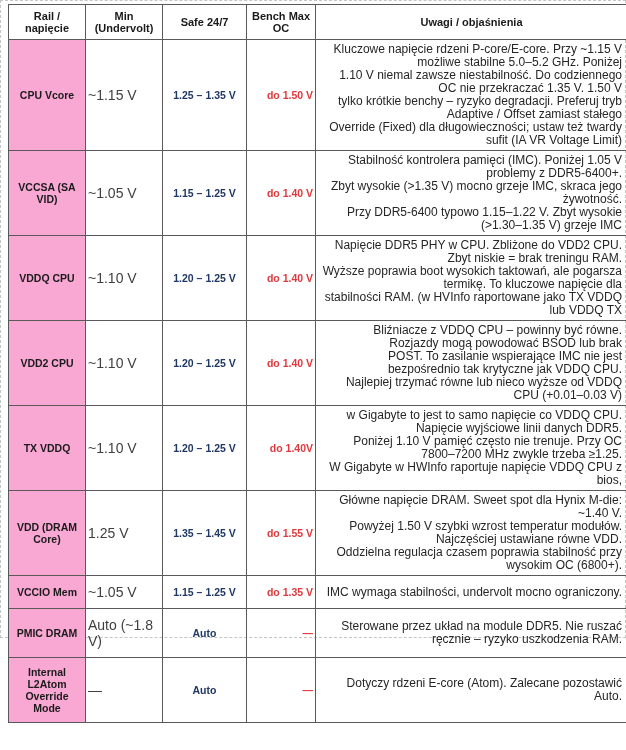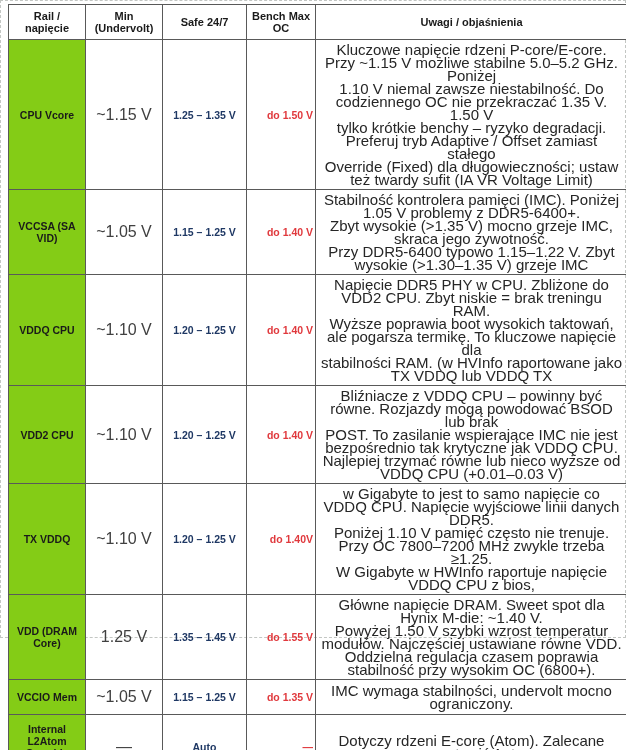--- a/index.html
+++ b/index.html
@@ -35,51 +35,51 @@
   col.c-uwagi { width: auto; }
   th {
     font-size: 11px;
     font-weight: bold;
     color: #1a1a1a;
     text-align: center;
     padding: 5px 2px;
     background: #ffffff;
   }
   td.rail {
-    background: #84cc16;
+    background: #f9a8d4;
     font-size: 10.5px;
     font-weight: bold;
     color: #1a1a1a;
     text-align: center;
     padding: 8px 3px;
   }
   td.min {
-    font-size: 16px;
+    font-size: 14px;
     color: #404040;
-    text-align: center;
+    text-align: left;
     padding: 8px 2px;
   }
   td.safe {
     font-size: 10.5px;
     font-weight: bold;
     color: #1f3864;
     text-align: center;
     padding: 8px 2px;
   }
   td.bench {
     font-size: 10.5px;
     font-weight: bold;
     color: #e0393d;
     text-align: right;
     padding: 8px 2px;
   }
   td.remark {
-    font-size: 15px;
+    font-size: 12px;
     color: #262626;
-    text-align: center;
+    text-align: right;
     padding: 3px 5px;
     line-height: 13px;
     white-space: pre-line;
   }
 </style>
 </head>
 <body>
 
 <div class="page">
   <table class="voltage-table">
@@ -156,20 +156,27 @@
 Oddzielna regulacja czasem poprawia stabilność przy wysokim OC (6800+).</td>
         </tr>
         <tr>
           <td class="rail">VCCIO Mem</td>
           <td class="min">~1.05 V</td>
           <td class="safe">1.15 – 1.25 V</td>
           <td class="bench">do 1.35 V</td>
           <td class="remark">IMC wymaga stabilności, undervolt mocno ograniczony.</td>
         </tr>
         <tr>
+          <td class="rail">PMIC DRAM</td>
+          <td class="min">Auto (~1.8 V)</td>
+          <td class="safe">Auto</td>
+          <td class="bench">—</td>
+          <td class="remark">Sterowane przez układ na module DDR5. Nie ruszać ręcznie – ryzyko uszkodzenia RAM.</td>
+        </tr>
+        <tr>
           <td class="rail">Internal L2Atom Override Mode</td>
           <td class="min">—</td>
           <td class="safe">Auto</td>
           <td class="bench">—</td>
           <td class="remark">Dotyczy rdzeni E-core (Atom). Zalecane pozostawić Auto.</td>
         </tr>
       </tbody>
   </table>
 </div>
 

